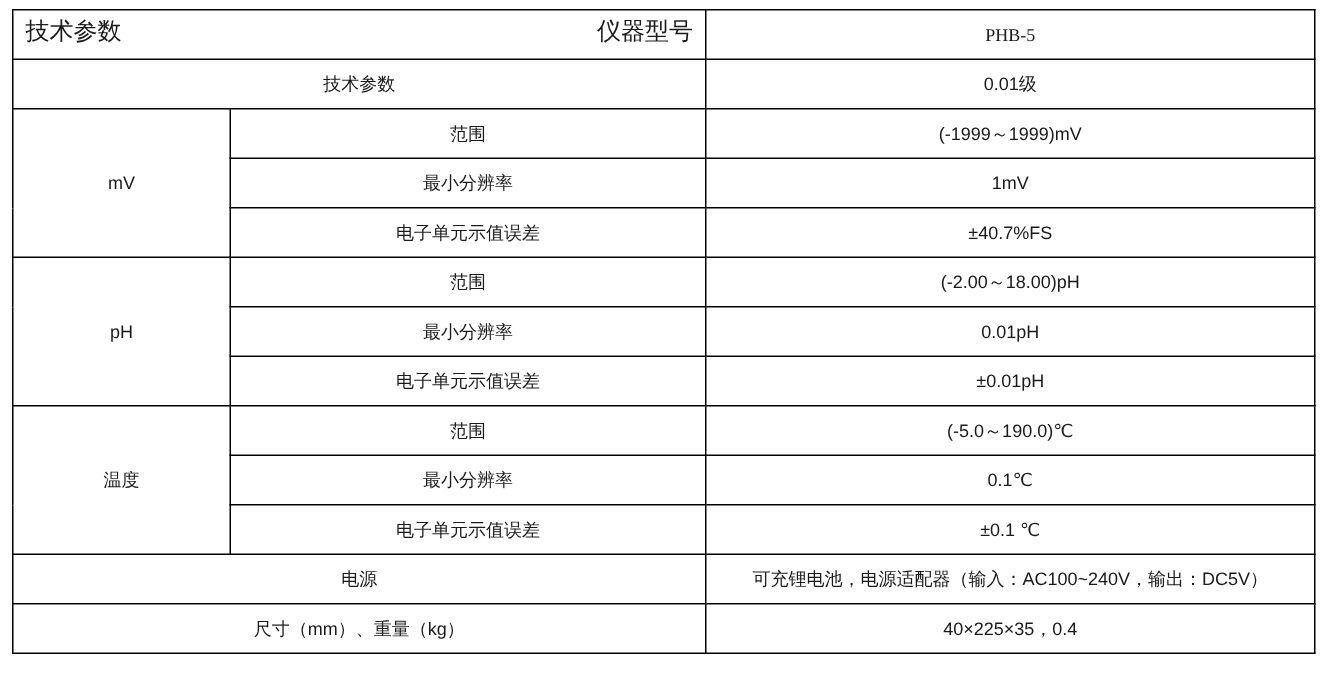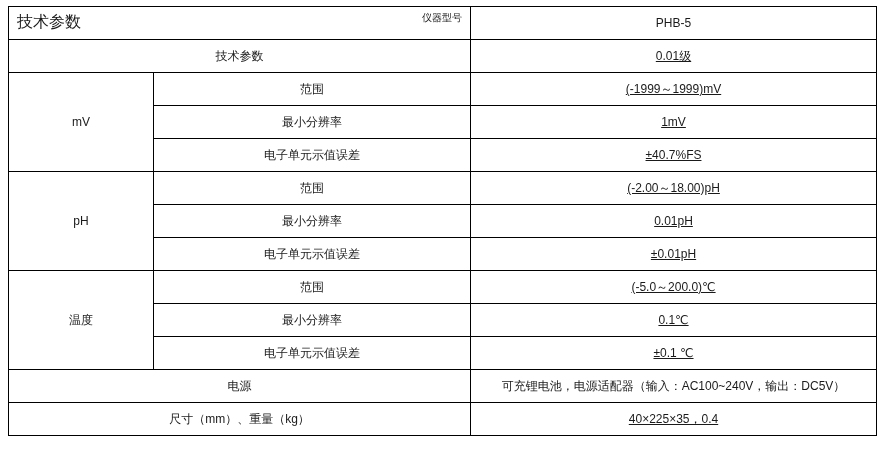--- a/index.html
+++ b/index.html
@@ -37,41 +37,41 @@
   
   td.head-diag {
     position: relative;
     height: 58px;
     padding: 0;
   }
   .head-diag .top-label {
     position: absolute;
     top: 4px;
     right: 8px;
-    font-size: 10px;
+    font-size: 16px;
   }
   .head-diag .bottom-label {
     position: absolute;
     bottom: 6px;
     left: 8px;
     font-size: 16px;
   }
   td.head-model {
     height: 58px;
     font-size: 12px;
+    font-family: Liberation Serif, serif;
   }
   .col-a { width: 145px; }
   .col-b { width: 317px; }
   .col-c { width: 406px; }
   td.group-label {
     font-size: 12px;
   }
   td.value-cell {
     font-size: 11.5px;
-    text-decoration: underline;
   }
   td.power-cell {
     font-size: 11px;
   }
 </style>
 </head>
 <body>
 
 <div class="spec-wrap">
   <table class="spec">
@@ -118,21 +118,21 @@
         <td class="value-cell">0.01pH</td>
       </tr>
       <tr>
         <td>电子单元示值误差</td>
         <td class="value-cell">±0.01pH</td>
       </tr>
 
       <tr>
         <td class="group-label" rowspan="3">温度</td>
         <td>范围</td>
-        <td class="value-cell">(-5.0～200.0)℃</td>
+        <td class="value-cell">(-5.0～190.0)℃</td>
       </tr>
       <tr>
         <td>最小分辨率</td>
         <td class="value-cell">0.1℃</td>
       </tr>
       <tr>
         <td>电子单元示值误差</td>
         <td class="value-cell">±0.1 ℃</td>
       </tr>
 

